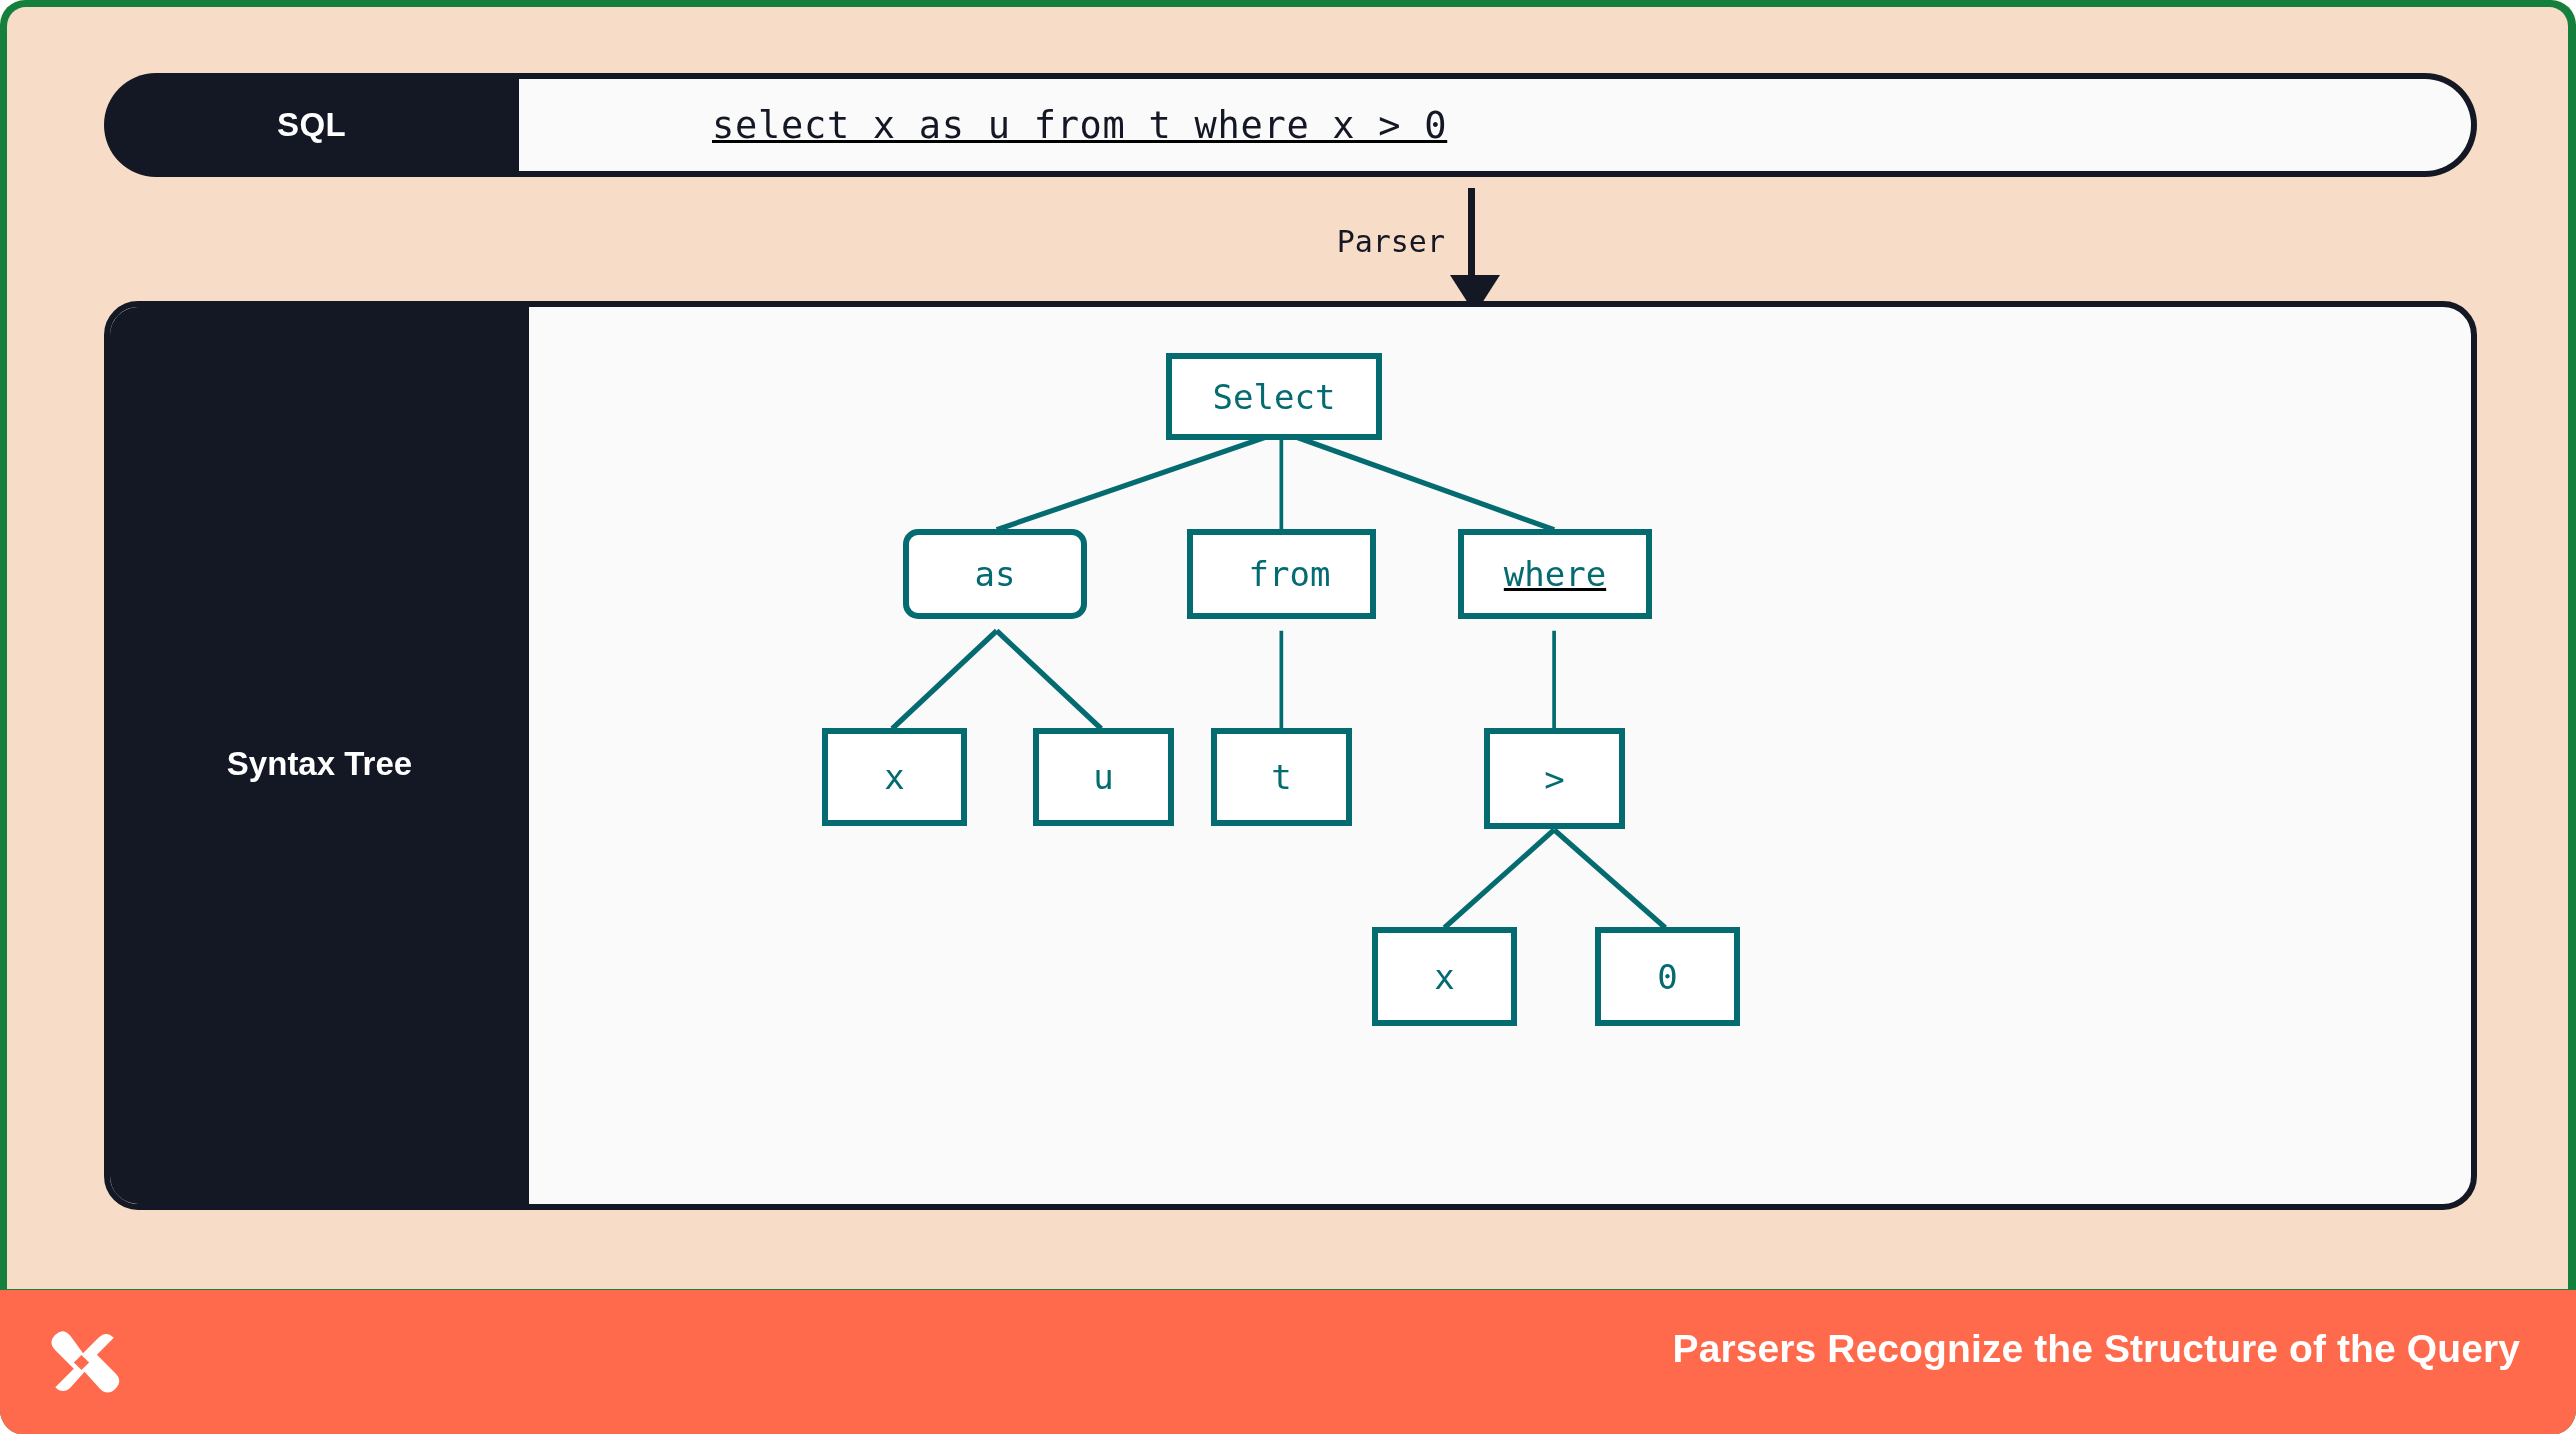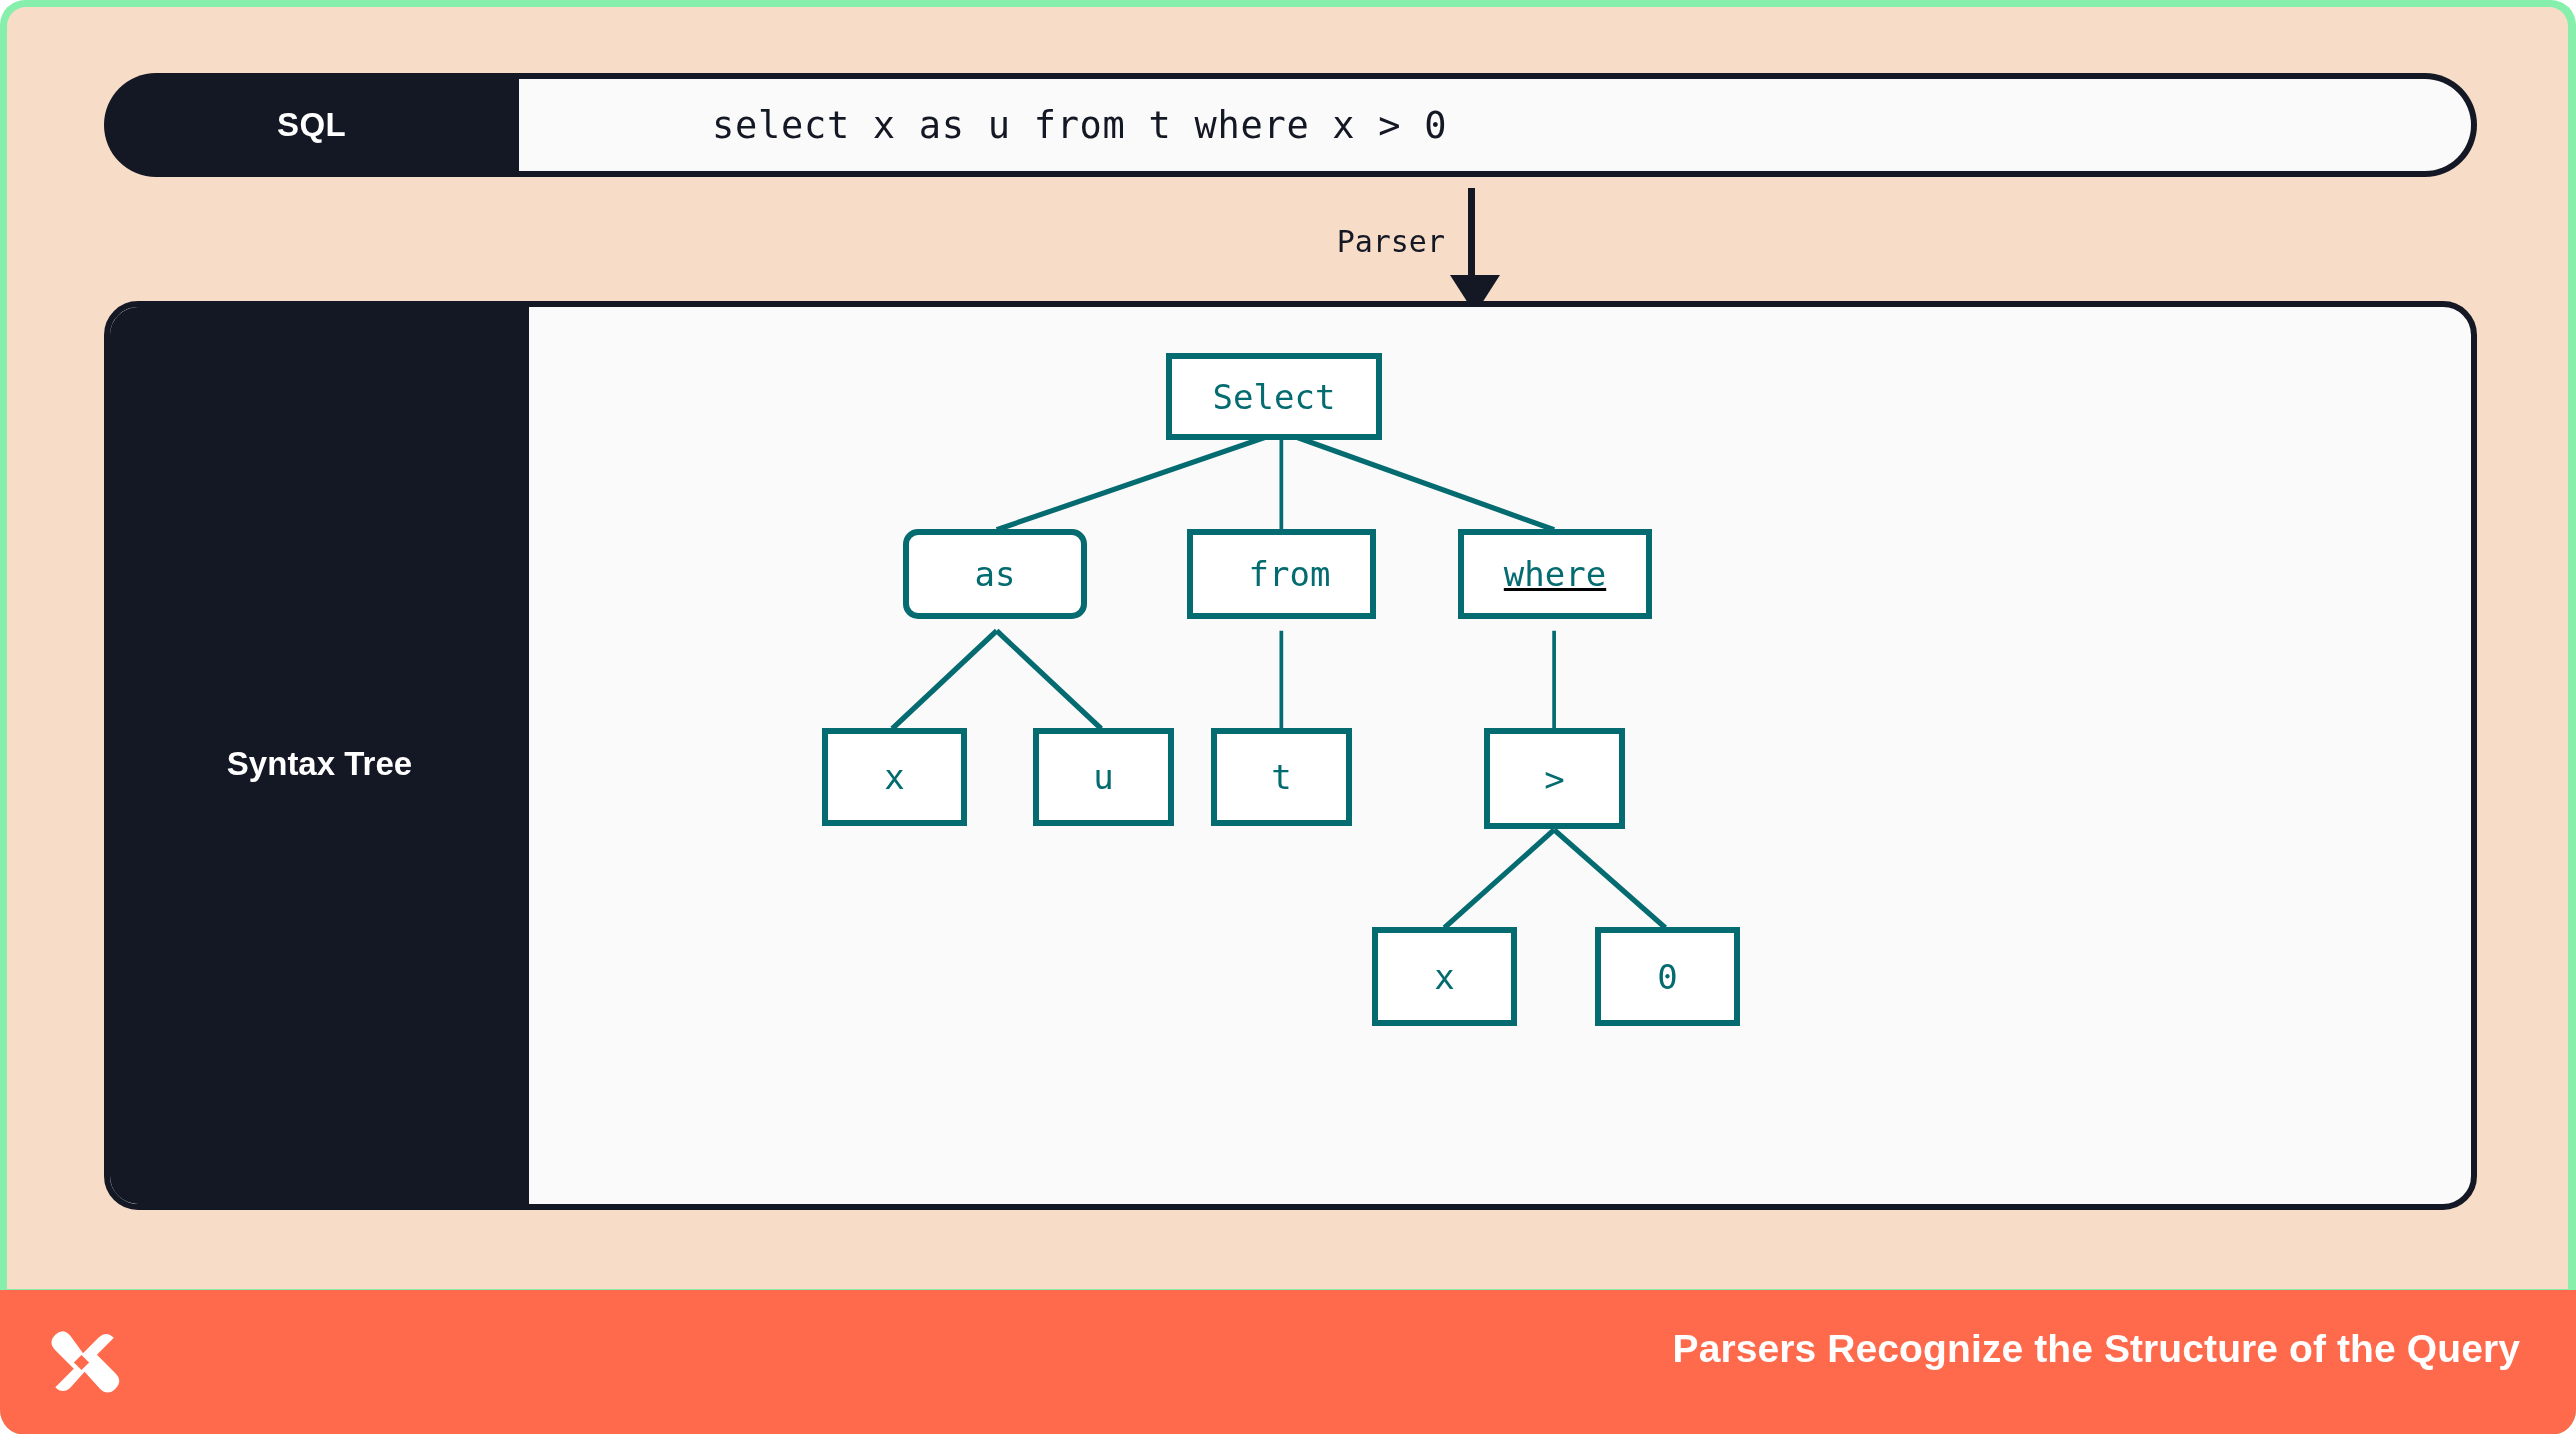--- a/index.html
+++ b/index.html
@@ -13,21 +13,21 @@
     font-family: "Liberation Sans", sans-serif;
     overflow: hidden;
   }
 
   
   .poster {
     position: absolute;
     left: 0; top: 0;
     width: 2576px;
     height: 1435px;
-    background: #86efac;
+    background: #15803d;
     border-radius: 25px;
     overflow: hidden;
   }
 
   
   .peach-area {
     position: absolute;
     left: 7.4px;
     top: 7.4px;
     width: 2561px;
@@ -67,20 +67,21 @@
     top: 0;
     width: 1958px;
     height: 104px;
     box-sizing: border-box;
     background: #fafafa;
     border: 6.7px solid #141824;
     border-left: none;
     border-radius: 0 52px 52px 0;
     display: flex;
     align-items: center;
+    text-decoration: underline;
   }
   .sql-text {
     color: #141824;
     font-family: "DejaVu Sans Mono", "Liberation Mono", monospace;
     font-size: 37px;
     letter-spacing: 0.7px;
     padding-left: 193px;
     white-space: pre;
   }
 

